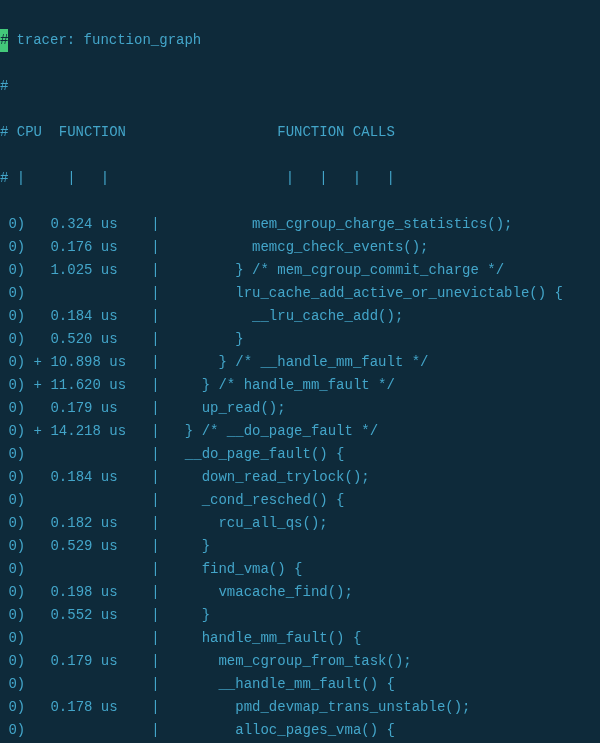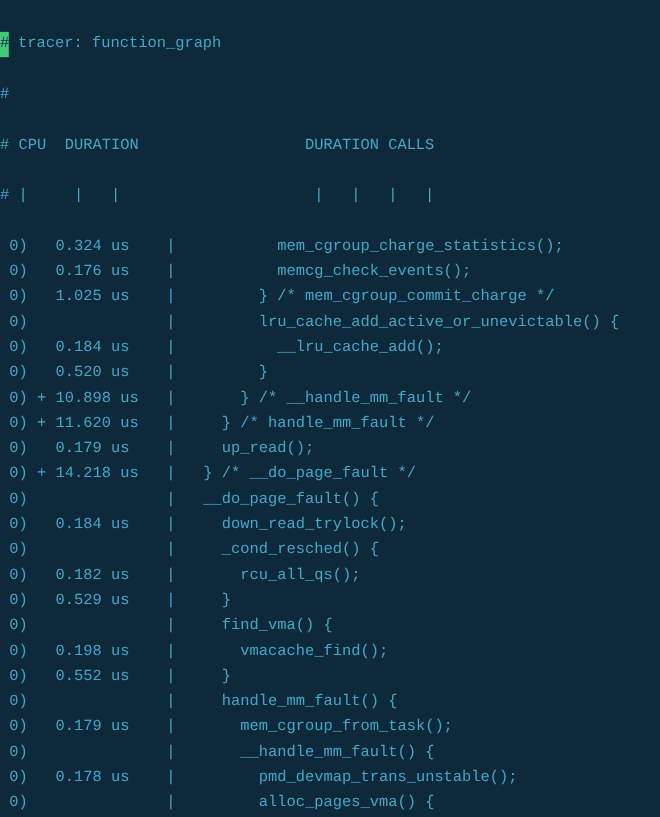--- a/index.html
+++ b/index.html
@@ -31,16 +31,16 @@
   .hash { color: #43a5c9; }
   .row { display: block; }
   .cpu, .dur, .bar, .func { display: inline; }
 </style>
 </head>
 <body>
 
 <div class="container">
 <span class="hdr-line"><span class="cursor">#</span><span class="hdr-txt"> tracer: function_graph</span></span>
 <span class="hdr-line hash">#</span>
-<span class="hdr-line hash"># CPU  DURATION                  DURATION CALLS</span>
+<span class="hdr-line hash"># CPU  FUNCTION                  FUNCTION CALLS</span>
 <span class="hdr-line hash"># |     |   |                     |   |   |   |</span>
 <div id="rows"><span class="row"><span class="cpu"> 0)</span><span class="dur">   0.324 us  </span><span class="bar">  |  </span><span class="func">         mem_cgroup_charge_statistics();</span></span><span class="row"><span class="cpu"> 0)</span><span class="dur">   0.176 us  </span><span class="bar">  |  </span><span class="func">         memcg_check_events();</span></span><span class="row"><span class="cpu"> 0)</span><span class="dur">   1.025 us  </span><span class="bar">  |  </span><span class="func">       } /* mem_cgroup_commit_charge */</span></span><span class="row"><span class="cpu"> 0)</span><span class="dur">             </span><span class="bar">  |  </span><span class="func">       lru_cache_add_active_or_unevictable() {</span></span><span class="row"><span class="cpu"> 0)</span><span class="dur">   0.184 us  </span><span class="bar">  |  </span><span class="func">         __lru_cache_add();</span></span><span class="row"><span class="cpu"> 0)</span><span class="dur">   0.520 us  </span><span class="bar">  |  </span><span class="func">       }</span></span><span class="row"><span class="cpu"> 0)</span><span class="dur"> + 10.898 us </span><span class="bar">  |  </span><span class="func">     } /* __handle_mm_fault */</span></span><span class="row"><span class="cpu"> 0)</span><span class="dur"> + 11.620 us </span><span class="bar">  |  </span><span class="func">   } /* handle_mm_fault */</span></span><span class="row"><span class="cpu"> 0)</span><span class="dur">   0.179 us  </span><span class="bar">  |  </span><span class="func">   up_read();</span></span><span class="row"><span class="cpu"> 0)</span><span class="dur"> + 14.218 us </span><span class="bar">  |  </span><span class="func"> } /* __do_page_fault */</span></span><span class="row"><span class="cpu"> 0)</span><span class="dur">             </span><span class="bar">  |  </span><span class="func"> __do_page_fault() {</span></span><span class="row"><span class="cpu"> 0)</span><span class="dur">   0.184 us  </span><span class="bar">  |  </span><span class="func">   down_read_trylock();</span></span><span class="row"><span class="cpu"> 0)</span><span class="dur">             </span><span class="bar">  |  </span><span class="func">   _cond_resched() {</span></span><span class="row"><span class="cpu"> 0)</span><span class="dur">   0.182 us  </span><span class="bar">  |  </span><span class="func">     rcu_all_qs();</span></span><span class="row"><span class="cpu"> 0)</span><span class="dur">   0.529 us  </span><span class="bar">  |  </span><span class="func">   }</span></span><span class="row"><span class="cpu"> 0)</span><span class="dur">             </span><span class="bar">  |  </span><span class="func">   find_vma() {</span></span><span class="row"><span class="cpu"> 0)</span><span class="dur">   0.198 us  </span><span class="bar">  |  </span><span class="func">     vmacache_find();</span></span><span class="row"><span class="cpu"> 0)</span><span class="dur">   0.552 us  </span><span class="bar">  |  </span><span class="func">   }</span></span><span class="row"><span class="cpu"> 0)</span><span class="dur">             </span><span class="bar">  |  </span><span class="func">   handle_mm_fault() {</span></span><span class="row"><span class="cpu"> 0)</span><span class="dur">   0.179 us  </span><span class="bar">  |  </span><span class="func">     mem_cgroup_from_task();</span></span><span class="row"><span class="cpu"> 0)</span><span class="dur">             </span><span class="bar">  |  </span><span class="func">     __handle_mm_fault() {</span></span><span class="row"><span class="cpu"> 0)</span><span class="dur">   0.178 us  </span><span class="bar">  |  </span><span class="func">       pmd_devmap_trans_unstable();</span></span><span class="row"><span class="cpu"> 0)</span><span class="dur">             </span><span class="bar">  |  </span><span class="func">       alloc_pages_vma() {</span></span><span class="row"></span></div>
 </div>
 
 </body></html>

